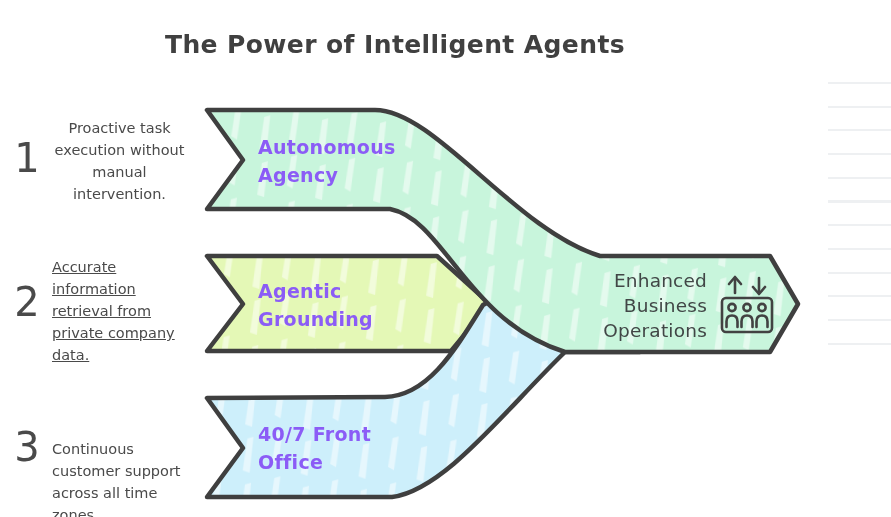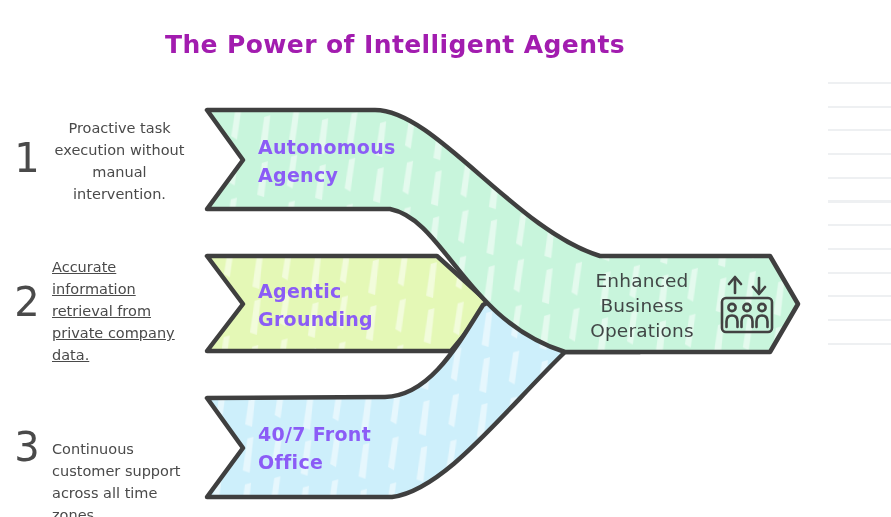--- a/index.html
+++ b/index.html
@@ -16,21 +16,21 @@
     background-image:repeating-linear-gradient(to bottom,
       #eef0f2 0px, #eef0f2 2px, transparent 2px, transparent 23.7px);
     pointer-events:none;
   }
 
   svg.diagram{position:absolute;left:0;top:0;}
 
   .title{
     position:absolute;left:160px;top:30px;width:470px;
     text-align:center;font-size:25px;font-weight:700;letter-spacing:.4px;
-    color:#a21caf;
+    color:#404040;
   }
 
   .step-number{
     position:absolute;left:10px;width:34px;text-align:center;
     font-size:40px;font-weight:400;color:#4a4a4a;line-height:1;
   }
   .num-1{top:138px;}
   .num-2{top:282px;}
   .num-3{top:427px;}
 
@@ -46,21 +46,21 @@
     position:absolute;left:258px;
     font-size:19px;font-weight:700;line-height:28px;color:#8b5cf6;
     letter-spacing:.3px;
   }
   .label-1{top:133px;width:150px;}
   .label-2{top:277px;width:150px;}
   .label-3{top:420px;width:122px;}
 
   .output-label{
     position:absolute;left:577px;top:268px;width:130px;
-    text-align:center;font-size:18.5px;line-height:25px;
+    text-align:right;font-size:18.5px;line-height:25px;
     color:#414646;letter-spacing:.2px;
   }
 
   .output-icon{position:absolute;left:718px;top:272px;width:58px;height:64px;}
 </style>
 </head>
 <body>
 
 <div class="stage">
 

